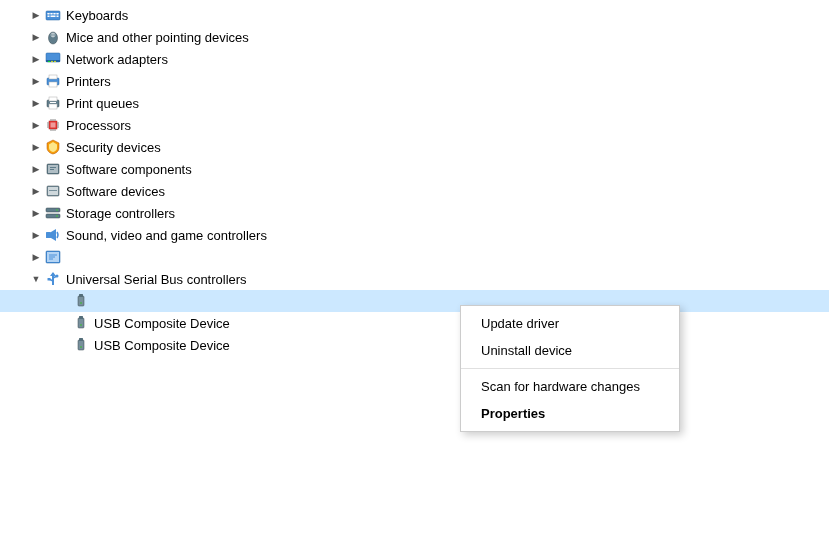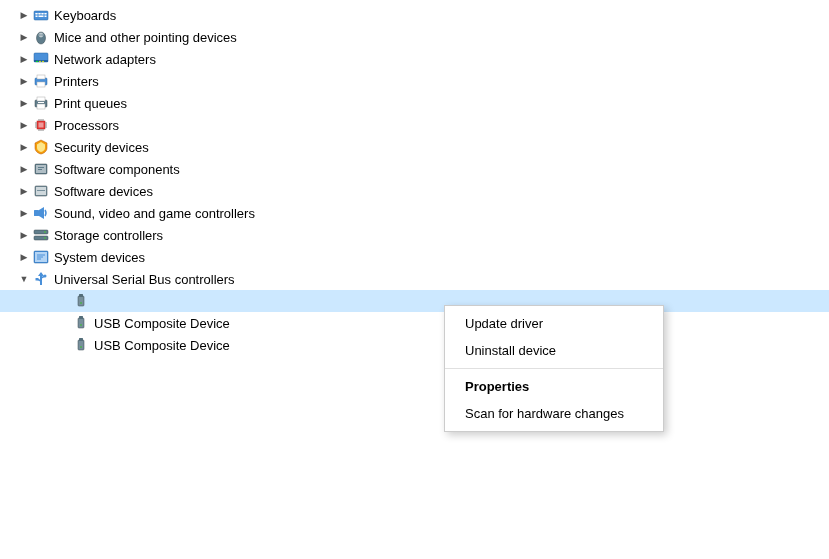--- a/index.html
+++ b/index.html
@@ -53,21 +53,21 @@
       display: inline-flex;
       align-items: center;
       justify-content: center;
       margin-right: 4px;
       flex-shrink: 0;
     }
 
     .item-label {
       flex: 1;
     }
-    .indent-1 { padding-left: 16px; }
+    .indent-1 { padding-left: 28px; }
     .indent-2 { padding-left: 56px; }
 
     
     .context-menu {
       position: absolute;
       background: #fff;
       border: 1px solid #ccc;
       box-shadow: 3px 3px 8px rgba(0,0,0,0.2);
       min-width: 220px;
       z-index: 100;
@@ -212,51 +212,50 @@
           <rect x="3" y="4" width="10" height="8" fill="#cfd8dc"></rect>
           <rect x="4" y="7" width="8" height="1" fill="#78909c"></rect>
         </svg>
       </span>
       <span class="item-label">Software devices</span>
     </div>
     <div class="tree-item indent-1 ">
       <span class="expand-arrow collapsed"></span>
       <span class="item-icon">
         <svg viewBox="0 0 16 16" fill="none">
-          <rect x="1" y="5" width="5" height="6" rx="0.5" fill="#4a90d9"></rect>
-          <polygon points="6,5 11,2 11,14 6,11" fill="#4a90d9"></polygon>
-          <path d="M12,5 Q14,8 12,11" stroke="#4a90d9" stroke-width="1.5" fill="none"></path>
-        </svg>
-      </span>
-      <span class="item-label">Sound, video and game controllers</span>
-    </div>
-    <div class="tree-item indent-1 ">
-      <span class="expand-arrow collapsed"></span>
-      <span class="item-icon">
-        <svg viewBox="0 0 16 16" fill="none">
           <rect x="1" y="3" width="14" height="4" rx="1" fill="#607d8b" stroke="#37474f" stroke-width="0.5"></rect>
           <rect x="1" y="9" width="14" height="4" rx="1" fill="#607d8b" stroke="#37474f" stroke-width="0.5"></rect>
           <circle cx="12" cy="5" r="1" fill="#4caf50"></circle>
           <circle cx="12" cy="11" r="1" fill="#4caf50"></circle>
         </svg>
       </span>
       <span class="item-label">Storage controllers</span>
+    </div>
+    <div class="tree-item indent-1 ">
+      <span class="expand-arrow collapsed"></span>
+      <span class="item-icon">
+        <svg viewBox="0 0 16 16" fill="none">
+          <rect x="1" y="5" width="5" height="6" rx="0.5" fill="#4a90d9"></rect>
+          <polygon points="6,5 11,2 11,14 6,11" fill="#4a90d9"></polygon>
+          <path d="M12,5 Q14,8 12,11" stroke="#4a90d9" stroke-width="1.5" fill="none"></path>
+        </svg>
+      </span>
+      <span class="item-label">Sound, video and game controllers</span>
     </div>
     <div class="tree-item indent-1 ">
       <span class="expand-arrow collapsed"></span>
       <span class="item-icon">
         <svg viewBox="0 0 16 16" fill="none">
           <rect x="1" y="2" width="14" height="12" rx="1" fill="#4a90d9" stroke="#2060a0" stroke-width="0.5"></rect>
           <rect x="2" y="3" width="12" height="10" fill="#b3d4f5"></rect>
           <line x1="4" y1="6" x2="12" y2="6" stroke="#4a90d9" stroke-width="1"></line>
           <line x1="4" y1="8" x2="10" y2="8" stroke="#4a90d9" stroke-width="1"></line>
           <line x1="4" y1="10" x2="8" y2="10" stroke="#4a90d9" stroke-width="1"></line>
         </svg>
       </span>
-      <span class="item-label">System devices</span>
     </div>
     <div class="tree-item indent-1 ">
       <span class="expand-arrow expanded"></span>
       <span class="item-icon">
         <svg viewBox="0 0 16 16" fill="none">
           <line x1="8" y1="2" x2="8" y2="14" stroke="#4a90d9" stroke-width="2"></line>
           <polygon points="8,1 5,5 11,5" fill="#4a90d9"></polygon>
           <line x1="8" y1="7" x2="12" y2="5" stroke="#4a90d9" stroke-width="1.5"></line>
           <circle cx="12" cy="5" r="1.5" fill="#4a90d9"></circle>
           <line x1="8" y1="10" x2="4" y2="8" stroke="#4a90d9" stroke-width="1.5"></line>
@@ -292,19 +291,19 @@
         <svg viewBox="0 0 16 16" fill="none">
           <rect x="5" y="3" width="6" height="10" rx="1" fill="#78909c" stroke="#37474f" stroke-width="0.5"></rect>
           <rect x="6" y="1" width="4" height="3" rx="0.5" fill="#546e7a"></rect>
           <circle cx="8" cy="10" r="1" fill="#4caf50"></circle>
         </svg>
       </span>
       <span class="item-label">USB Composite Device</span>
     </div>
   </div>
 
-<div class="context-menu" id="context-menu" style="display: block; left: 444px; top: 305px;">
+<div class="context-menu" id="context-menu" style="display: block; left: 460px; top: 305px;">
 <div class="context-menu-item ">Update driver</div>
     <div class="context-menu-item ">Uninstall device</div>
     <div class="context-menu-divider"></div>
+    <div class="context-menu-item ">Scan for hardware changes</div>
     <div class="context-menu-item bold">Properties</div>
-    <div class="context-menu-item ">Scan for hardware changes</div>
   </div>
 
 </body></html>

